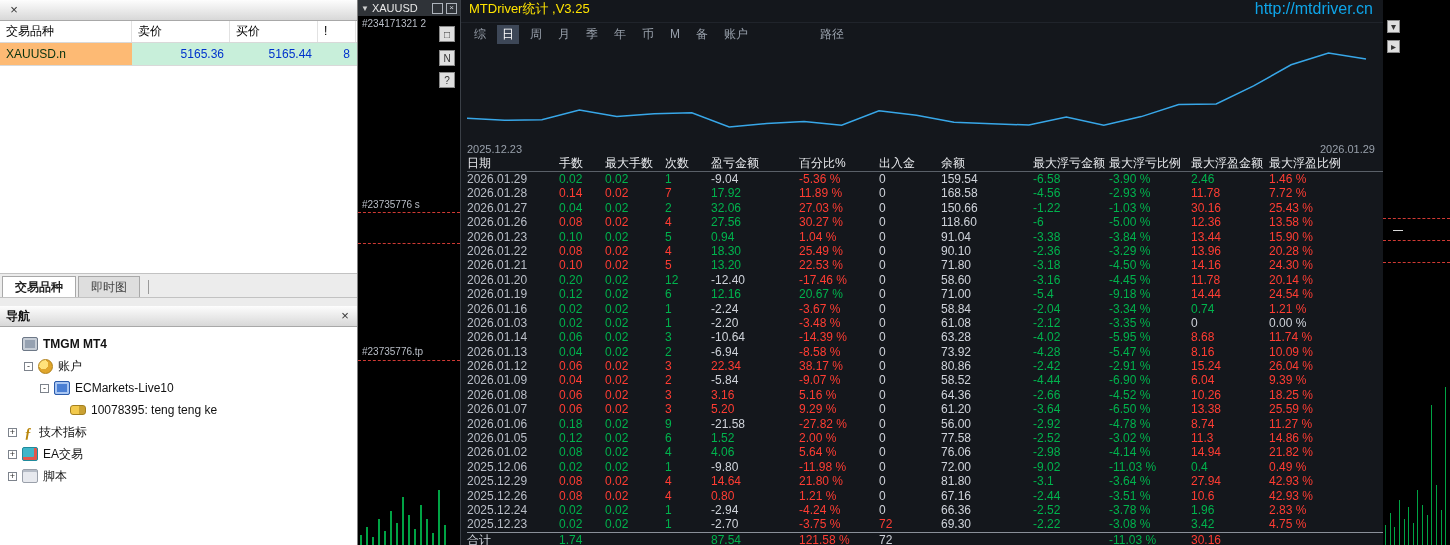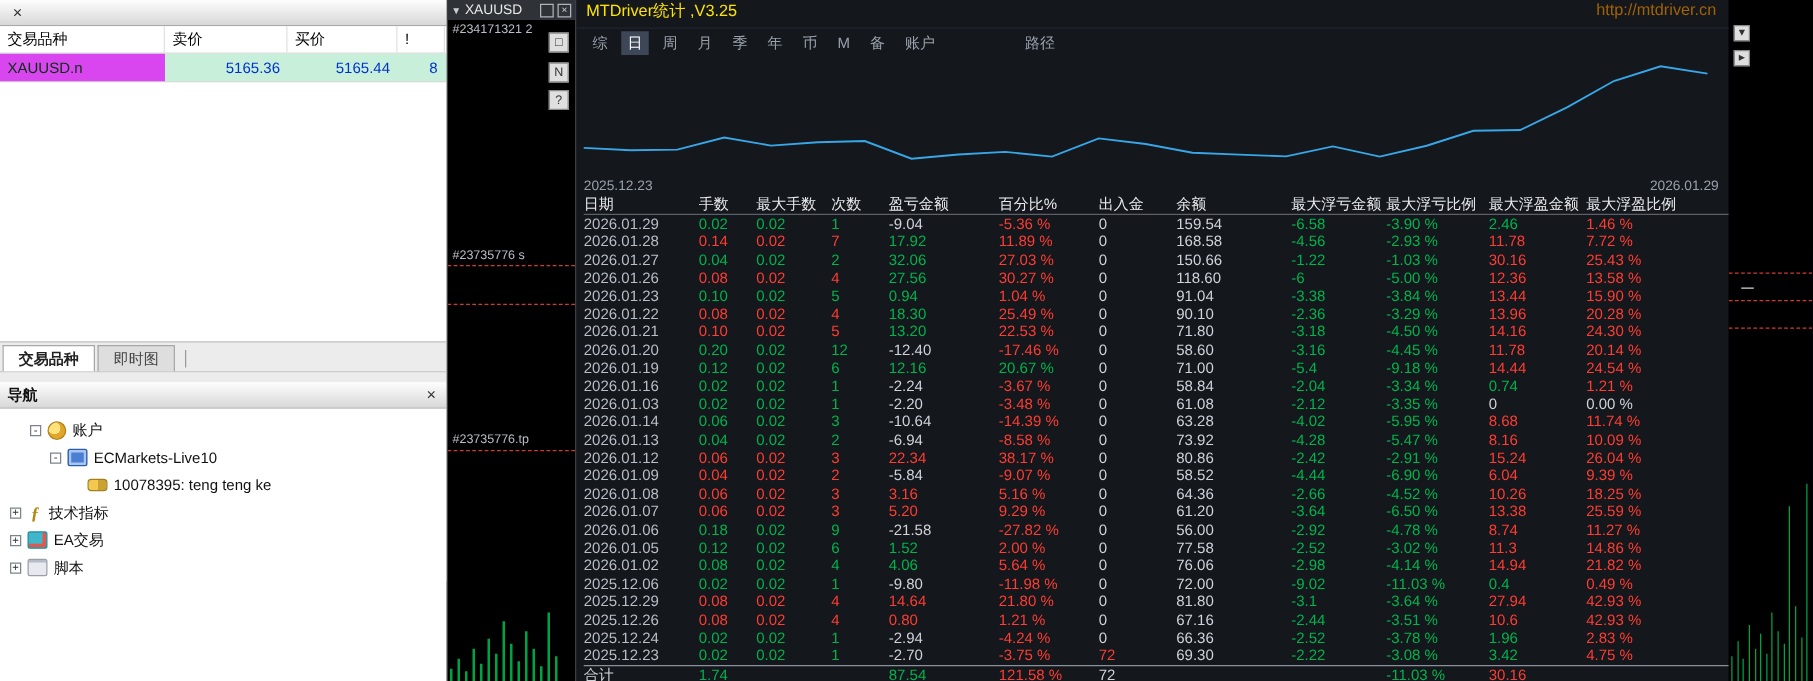--- a/index.html
+++ b/index.html
@@ -10,21 +10,21 @@
   #left-panel{position:absolute;left:0;top:0;width:358px;height:545px;background:#fff;border-right:1px solid #808080;box-sizing:border-box;}
   .titlebar{height:20px;background:linear-gradient(#fdfdfd,#d8d8d8);border-bottom:1px solid #a8a8a8;
             display:flex;align-items:center;padding:0 4px 0 6px;color:#111;}
   .titlebar .tb-text{flex:1;font-weight:bold;font-size:12px;}
   .tb-close{width:16px;height:15px;text-align:center;line-height:14px;color:#333;cursor:default;font-size:13px;}
   
   #mw-header{display:grid;grid-template-columns:132px 98px 88px 38px;height:21px;line-height:21px;background:#fff;border-bottom:1px solid #d9d9d9;color:#000;}
   #mw-header div{border-right:1px solid #e2e2e2;padding:0 6px;box-sizing:border-box;}
   .num-right{text-align:left;}
   #mw-row{display:grid;grid-template-columns:132px 98px 88px 38px;height:22px;line-height:22px;background:#c8efda;border-bottom:1px solid #d9d9d9;}
-  #mw-row .sym{background:#d946ef;color:#06320f;padding:0 6px;}
+  #mw-row .sym{background:#fdba74;color:#06320f;padding:0 6px;}
   #mw-row .px{color:#0033cc;text-align:right;padding:0 6px;}
   #mw-empty{height:207px;background:#fff;}
   
   #mw-tabs{height:23px;background:#ececec;border-top:1px solid #c2c2c2;border-bottom:1px solid #c2c2c2;display:flex;align-items:flex-end;padding-left:2px;}
   .tab{height:20px;line-height:20px;padding:0 12px;border:1px solid #a8a8a8;border-bottom:none;margin-right:2px;font-size:12px;color:#222;}
   .tab.active{background:#fff;font-weight:bold;}
   .tab.inactive{background:#dedede;color:#444;}
   #tab-divider{width:1px;height:14px;background:#9a9a9a;margin:0 0 3px 6px;}
   #panel-gap{height:8px;background:#ececec;}
   
@@ -51,21 +51,21 @@
   .chart-btn{position:absolute;right:5px;width:16px;height:16px;background:#dfdfdf;border:1px solid #8a8a8a;
              color:#333;font-size:10px;line-height:15px;text-align:center;box-sizing:border-box;}
   .dash-red{position:absolute;left:0;right:0;border-top:1px dashed #cf3a34;}
   .candles{position:absolute;bottom:0;left:2px;right:0;display:flex;align-items:flex-end;}
   .candles i{display:block;width:2px;background:#00a344;margin-right:4px;}
 
   
   #stats-panel{position:absolute;left:460px;top:0;width:923px;height:545px;background:#14171c;border-left:1px solid #3a3f46;box-sizing:border-box;color:#cfd3da;}
   #stats-top{height:22px;display:flex;align-items:flex-start;padding:0 10px 0 8px;border-bottom:1px solid #20242b;}
   #stats-title{color:#ffe400;font-size:13px;flex:1;}
-  #stats-url{color:#a16207;font-size:13px;}
+  #stats-url{color:#0ea5e9;font-size:16px;}
   #menu-row{height:22px;display:flex;align-items:center;padding-left:8px;color:#98a0ab;font-size:12px;}
   .menu-item{padding:1px 5px;margin-right:6px;cursor:default;}
   .menu-item.sel{background:#3d4757;color:#fff;}
   .menu-item.gap{margin-left:56px;}
   #balance-chart{position:relative;height:110px;}
   #balance-chart svg{position:absolute;left:0;top:0;}
   .axis-label{position:absolute;bottom:0;color:#98a0ab;font-size:11px;}
   
   #stats-table{padding:0 0 0 6px;font-size:12px;}
   .srow{display:grid;grid-template-columns:92px 46px 60px 46px 88px 80px 62px 92px 76px 82px 78px 84px;
@@ -104,20 +104,25 @@
       <div class="tab active">交易品种</div>
       <div class="tab inactive">即时图</div>
       <div id="tab-divider"></div>
     </div>
     <div id="panel-gap"></div>
     <div class="titlebar">
       <span class="tb-text">导航</span>
       <span class="tb-close">×</span>
     </div>
     <div id="nav-tree">
+        <div class="tree-row" style="padding-left: 8px;">
+          <span style="width: 14px; flex: 0 0 auto;"></span>
+          <span class="tree-icon ic-server"></span>
+          <span class="lbl" style="font-weight: bold;">TMGM MT4</span>
+        </div>
         <div class="tree-row" style="padding-left: 24px;">
           <span class="expbox">-</span>
           <span class="tree-icon ic-people"></span>
           <span class="lbl">账户</span>
         </div>
         <div class="tree-row" style="padding-left: 40px;">
           <span class="expbox">-</span>
           <span class="tree-icon ic-monitor"></span>
           <span class="lbl">ECMarkets-Live10</span>
         </div>

